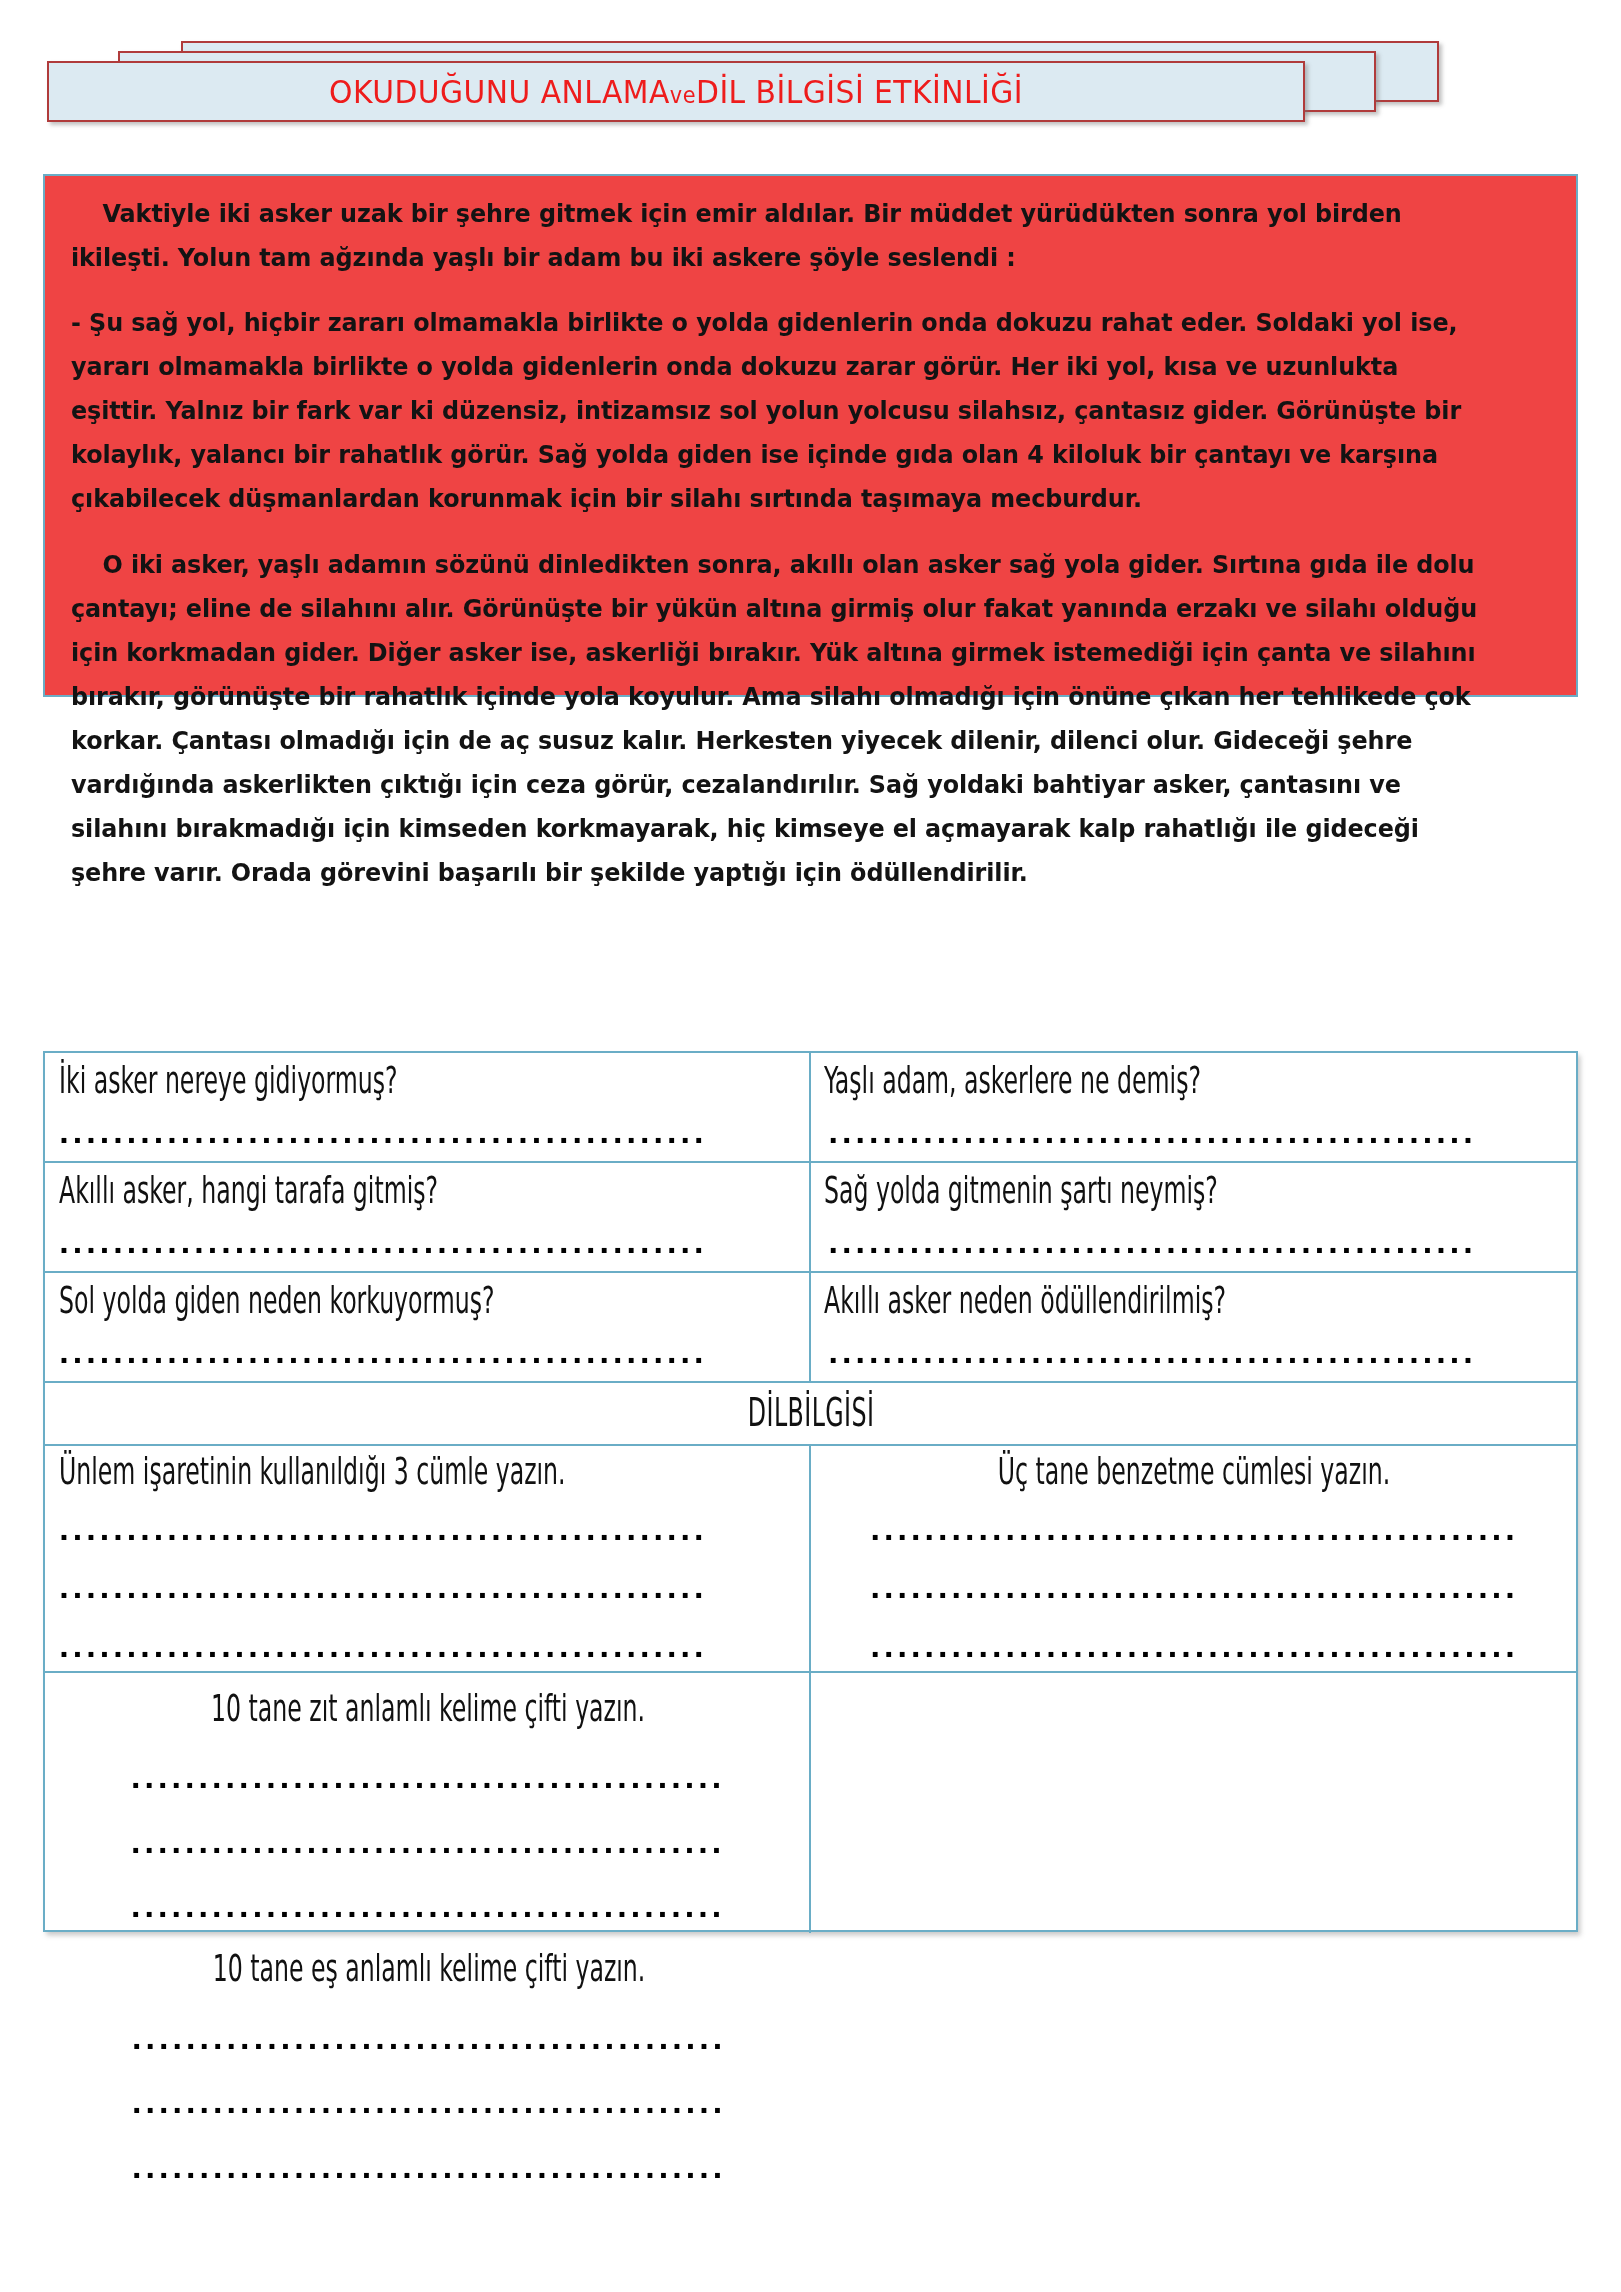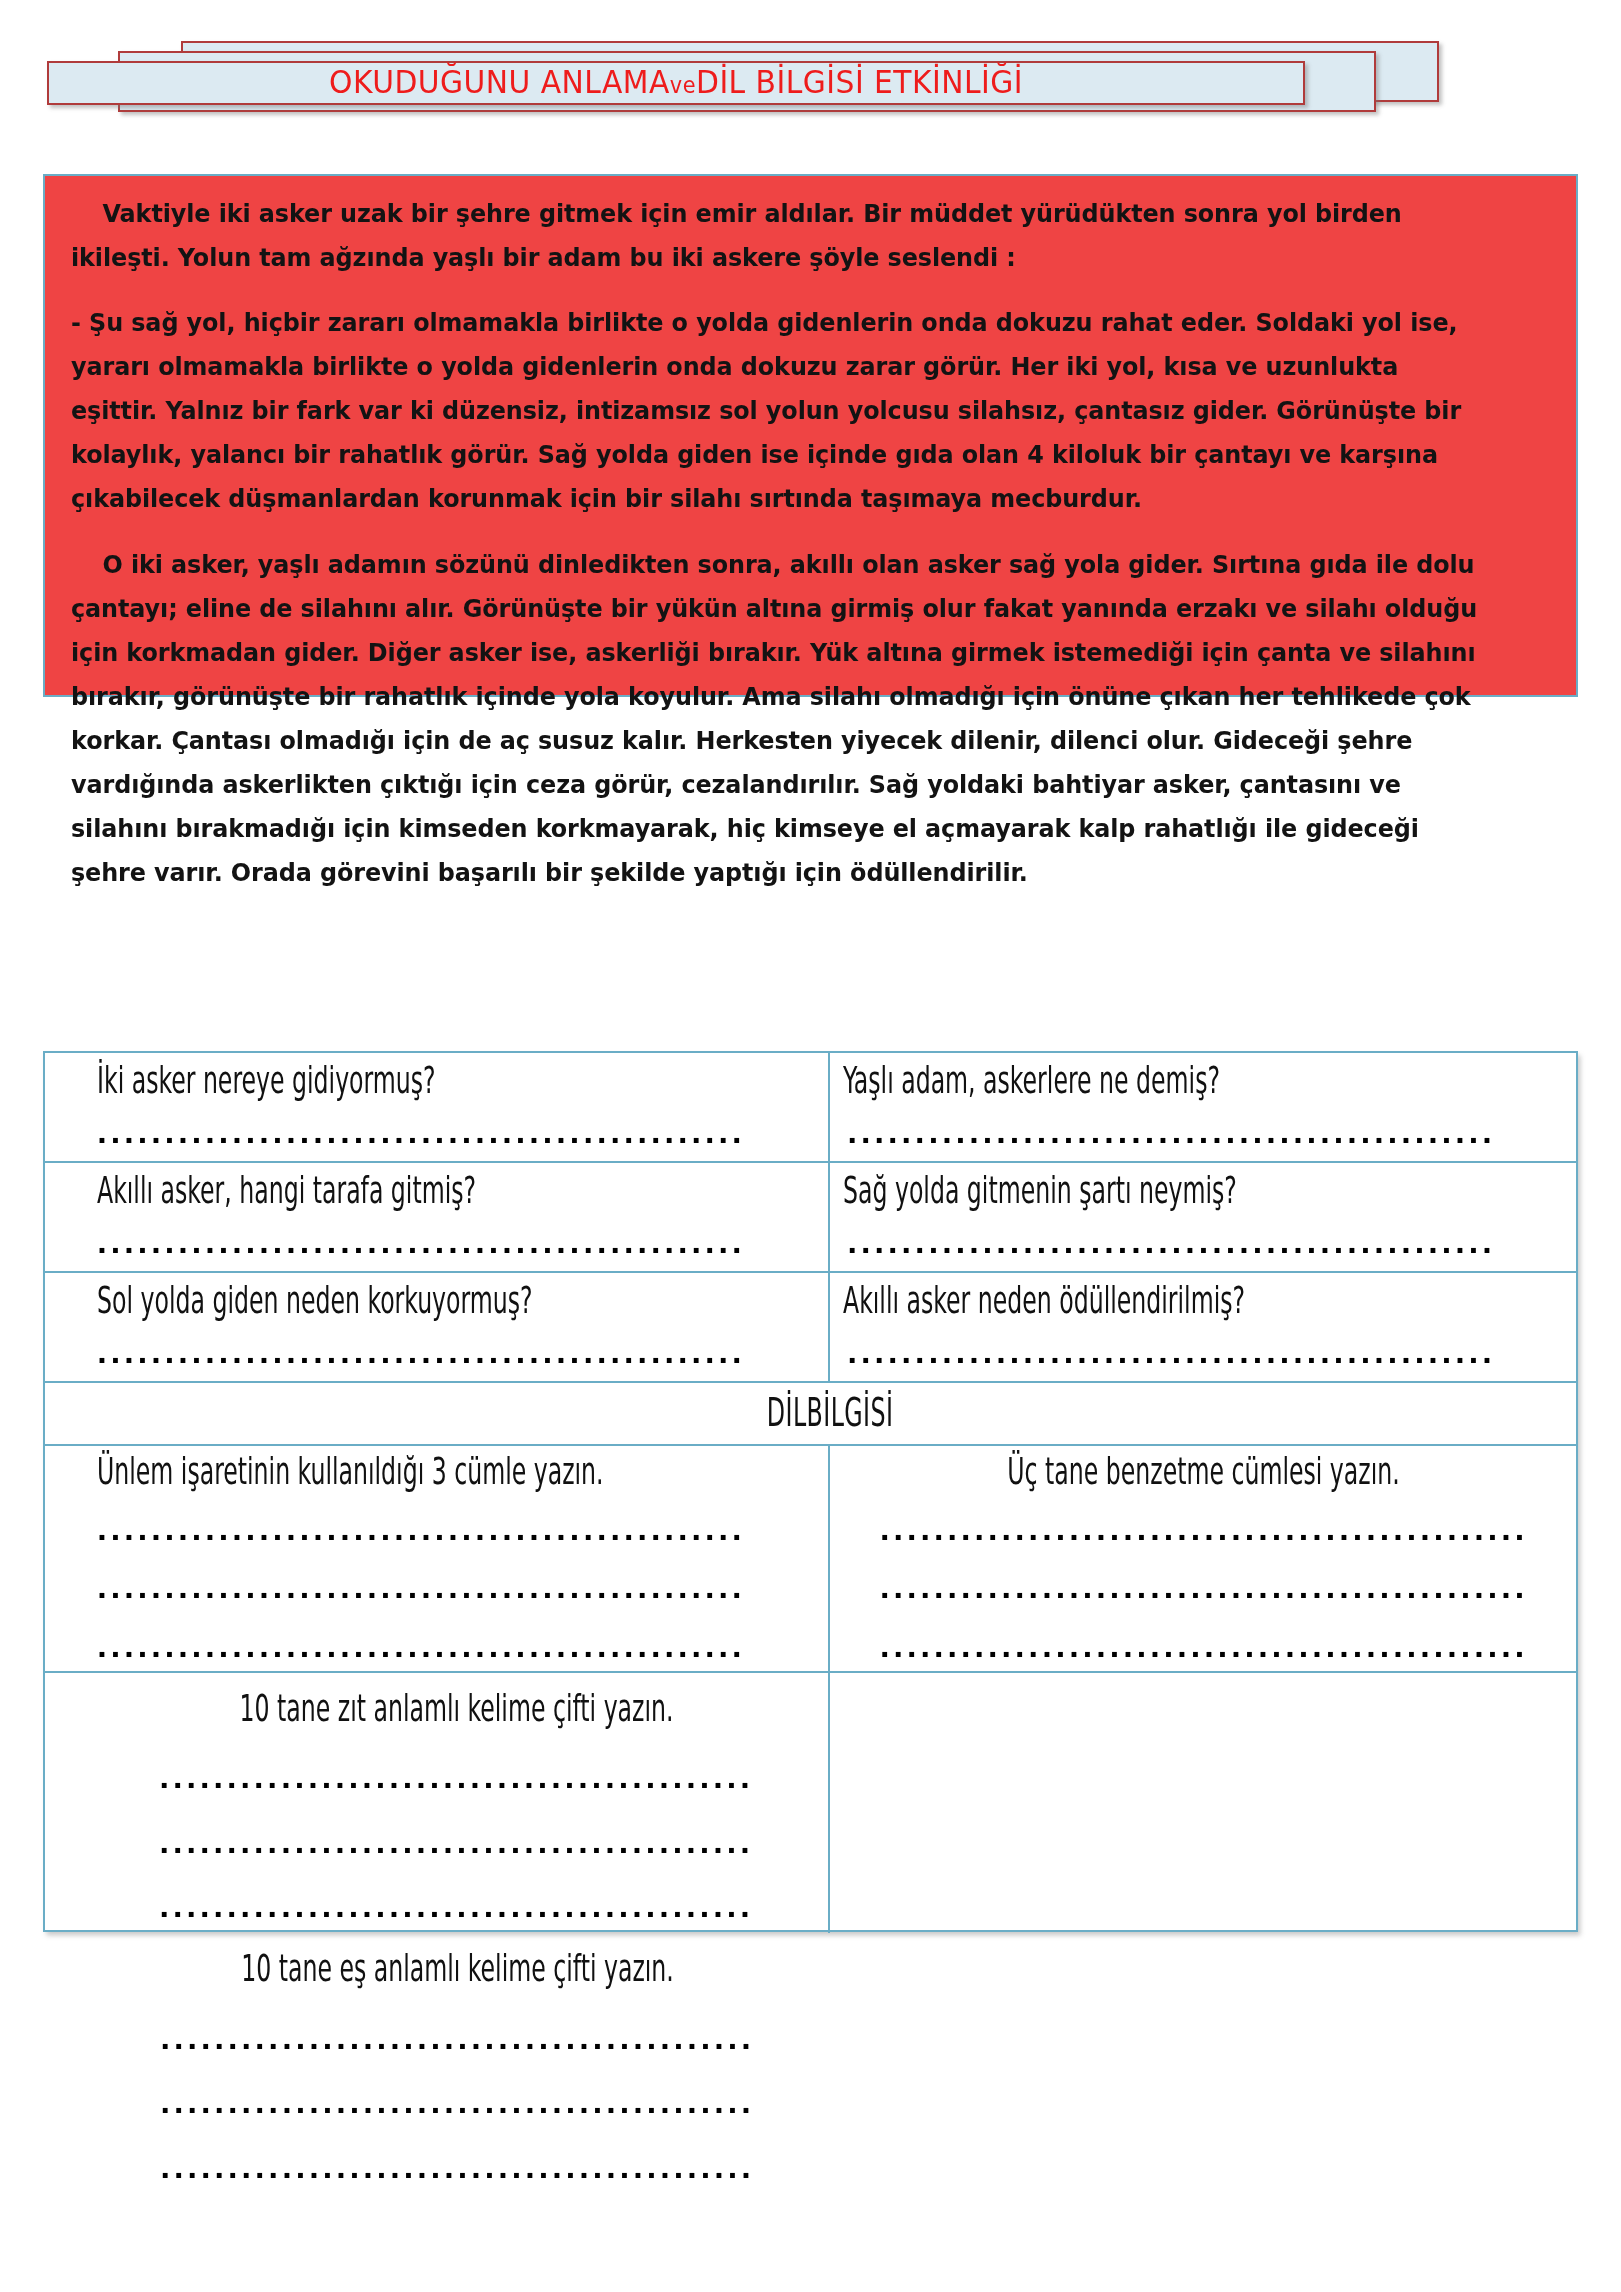--- a/index.html
+++ b/index.html
@@ -37,22 +37,23 @@
   .banner-mid {
     left: 118px;
     top: 51px;
     width: 1258px;
     height: 61px;
   }
   .banner-front {
     left: 47px;
     top: 61px;
     width: 1258px;
-    height: 44px;
+    height: 61px;
     display: flex;
+    align-items: center;
     justify-content: center;
   }
   .banner-title {
     color: #ee1c1c;
     font-family: "DejaVu Sans", sans-serif;
     font-size: 32px;
     font-weight: 400;
     letter-spacing: 0.5px;
     white-space: nowrap;
     transform: scaleX(0.93);
@@ -98,21 +99,20 @@
     width: 1535px;
     border: 2px solid #6aadc6;
     border-collapse: collapse;
     box-sizing: border-box;
     box-shadow: 2.9px 3.9px 4.9px rgba(120,120,120,0.4);
     background: #fff;
   }
   .qrow {
     display: flex;
     border-bottom: 2px solid #6aadc6;
-    padding-left: 38px;
   }
   .qrow:last-child { border-bottom: none; }
   .qcell {
     width: 50%;
     box-sizing: border-box;
     border-right: 2px solid #6aadc6;
     padding: 9.8px 11.8px 11.8px 13.7px;
     position: relative;
   }
   .qcell:last-child { border-right: none; }

